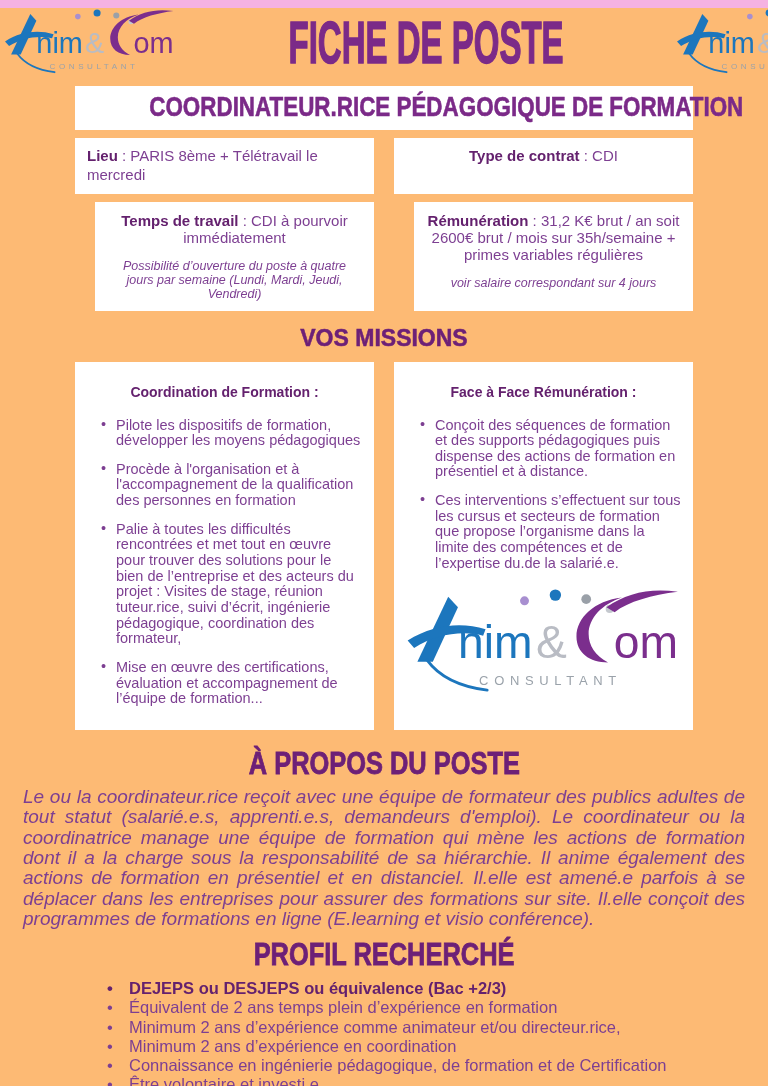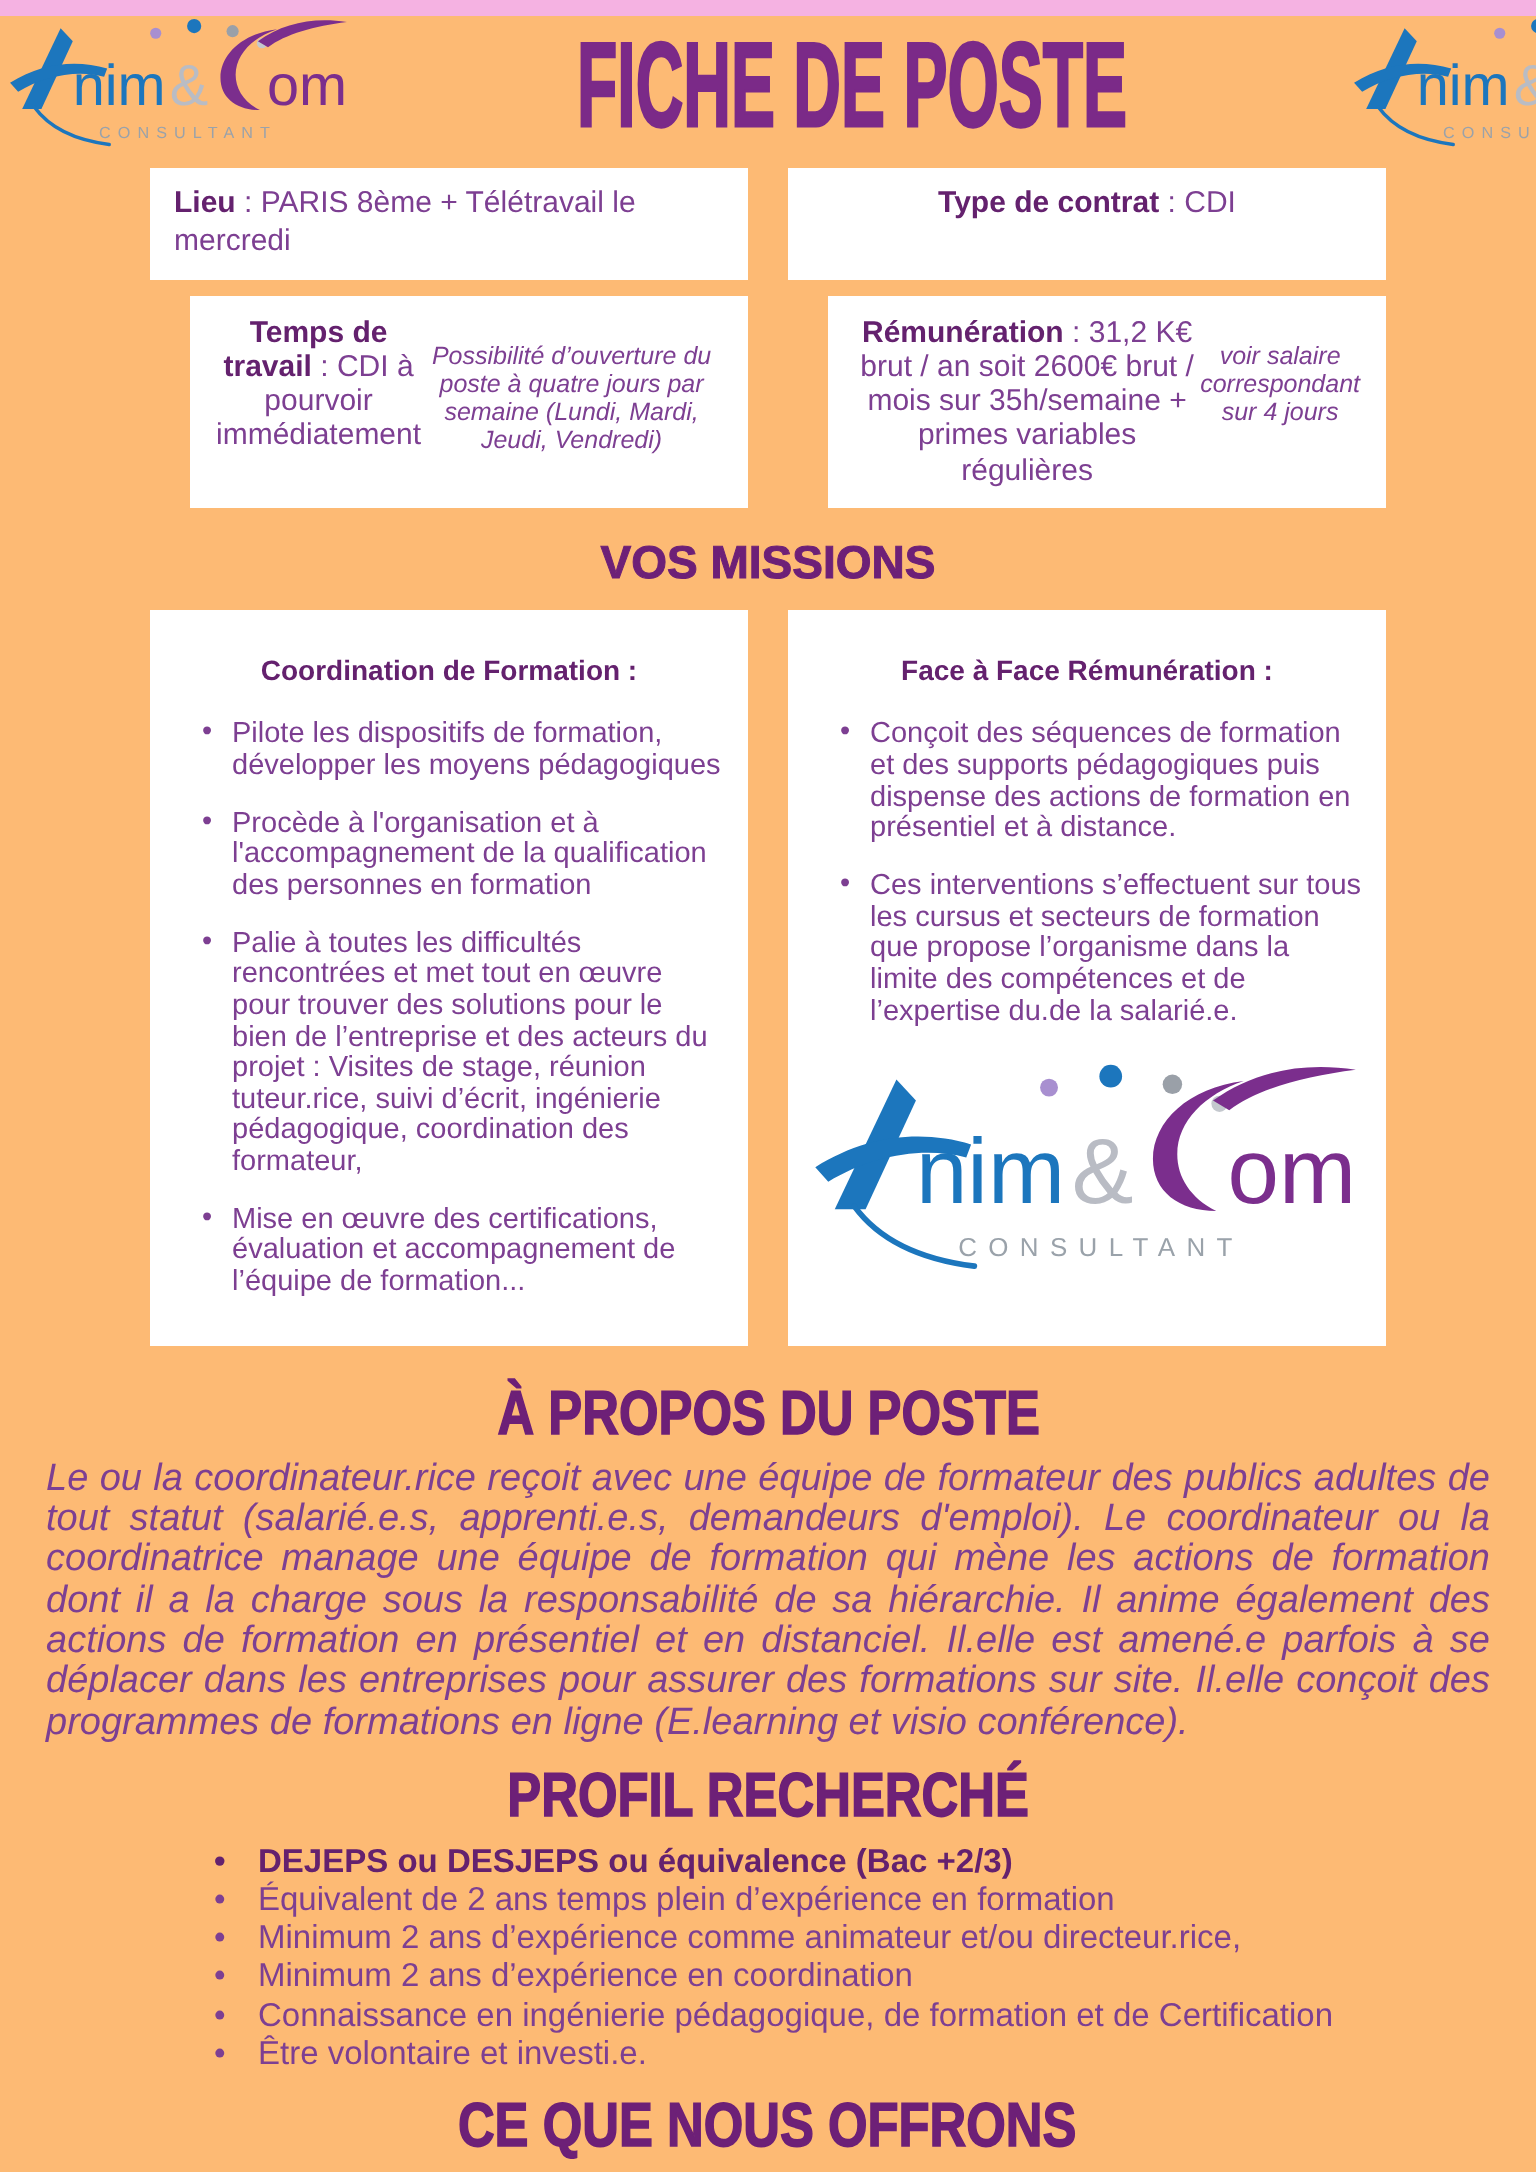--- a/index.html
+++ b/index.html
@@ -44,21 +44,21 @@
 
   
   .grid2 { width:618px; margin:0 auto 8px; display:grid;
            grid-template-columns:1fr 1fr; gap:20px; flex:none; }
   .card { background:#fff; font-size:15px; line-height:1.25; color:#7d3f92; }
   .card.small { padding:9px 12px; }
   .left-align { text-align:left; }
   .center { text-align:center; }
   .label { font-weight:bold; color:#64216e; }
   .card.tall { min-height:106px; padding:10px 13px; display:flex;
-               justify-content:flex-start; text-align:center;margin-left:20px; }
+               flex-direction:column; justify-content:flex-start; text-align:center;margin-left:20px; }
   .card.tall .main-line { line-height:1.15; }
   .note { font-style:italic; font-size:12.5px; line-height:1.12; margin-top:13px; color:#7d3f92; }
 
   
   .section-heading { text-align:center; flex:none; }
   .h-cond { display:inline-block; white-space:nowrap; font-weight:bold; color:#6d2077; }
   .h-missions { font-size:23px; margin:6px 0 10px; -webkit-text-stroke:0.5px #6d2077; }
   .h-big { font-size:31px; transform:scaleX(0.82); transform-origin:center;
            -webkit-text-stroke:0.8px #6d2077; margin-top:8px; }
 
@@ -130,20 +130,23 @@
         <text class="lt-blue" x="64" y="88">nim</text>
         <text class="lt-gray" x="160" y="88">&amp;</text>
         <path d="M266,13 C232,17 210,38 210,61 C210,81 226,93 249,93 C233,85 225,72 225,58 C225,38 242,21 266,13 Z" fill="#7b2e8d"></path>
         <path d="M247,25 C272,7 302,1 335,6 C303,10 274,18 257,31 Z" fill="#7b2e8d"></path>
         <text class="lt-purple" x="256" y="88">om</text>
         <text class="lt-sub" x="178" y="121" text-anchor="middle">CONSULTANT</text>
       </svg>
     </div>
   </header>
 
+  <div class="job-title-bar">
+    <span class="job-title">COORDINATEUR.RICE PÉDAGOGIQUE DE FORMATION</span>
+  </div>
 
   <div class="grid2">
     <div class="card small left-align">
       <span class="label">Lieu</span><span> : PARIS 8ème + Télétravail le mercredi</span>
     </div>
     <div class="card small center">
       <span class="label">Type de contrat</span><span> : CDI</span>
     </div>
   </div>
 

